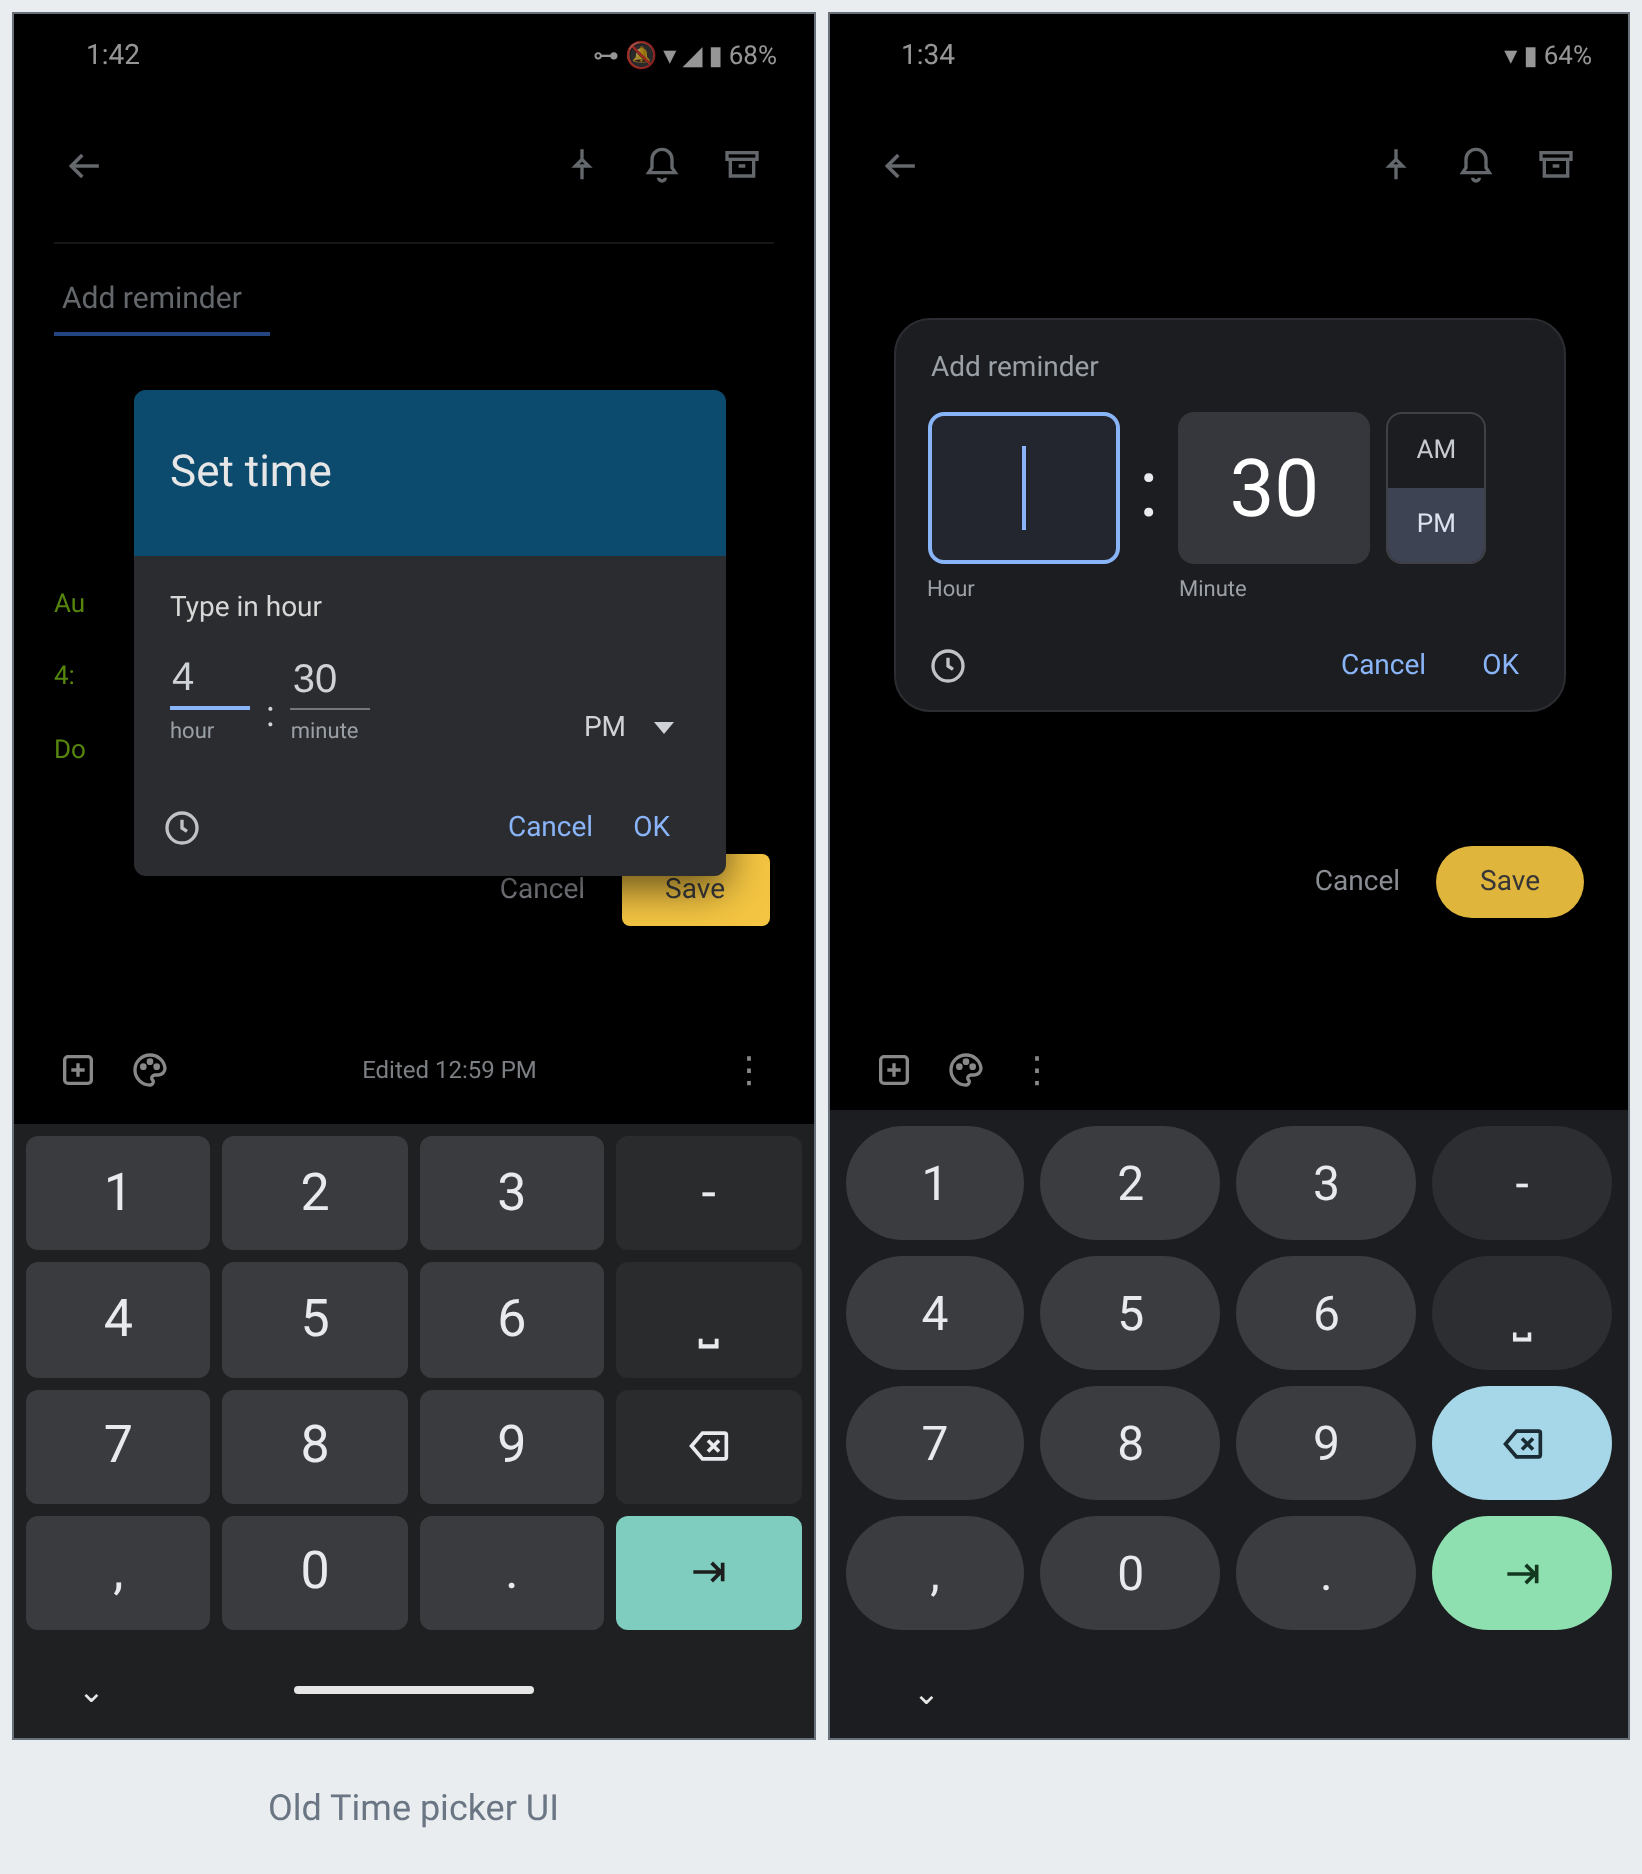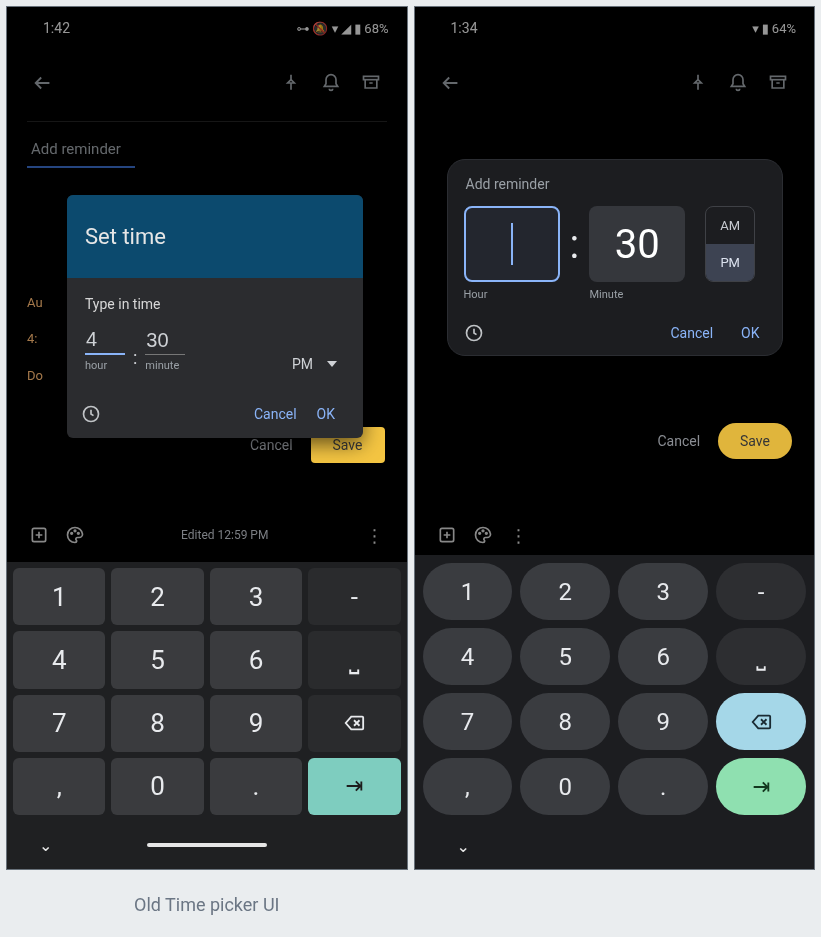--- a/index.html
+++ b/index.html
@@ -148,21 +148,20 @@
   .big-field.minute {
     background: #35373c;
     color: #fff;
   }
   .ampm-toggle {
     display: flex; flex-direction: column;
     border: 1px solid #3f4146;
     border-radius: 8px;
     overflow: hidden;
     width: 50px;
-    margin-left: 12px;
   }
   .ampm-toggle div {
     flex:1; display:flex; align-items:center; justify-content:center;
     font-size:13px; color:#c7cad0;
   }
   .ampm-toggle .sel { background: #3d4352; color: #dce2ee; }
   .field-labels { display:flex; gap: 8px; margin-top:6px; font-size:11px; color:#9aa0a6; }
   .field-labels span:first-child { width:96px; }
   .field-labels span:nth-child(2) { width:14px; }
   .field-labels span:nth-child(3) { width:96px; }
@@ -246,21 +245,21 @@
     border-radius:32px;
   }
   .kb-new .key.util { background:#2d2e31; }
   .kb-new .key.backspace { background:#a5d7e8; color:#1a2b33; }
   .kb-new .key.enter { background:#8fe0b0; color:#14381f; }
   .kb-new .navrow { height:46px; display:flex; align-items:center; justify-content:center; position:relative;}
   .kb-new .chev { position:absolute; left:42px; color:#e6e6e6; font-size:16px; }
   svg { display:block; }
   
   .dim-layer { position:absolute; inset:0; background:rgba(0,0,0,.35); }
-  .left-eidge { position:absolute; left:20px; top:278px; color:#fdba74; font-size:13px; line-height:2.8; }
+  .left-eidge { position:absolute; left:20px; top:278px; color:#84cc16; font-size:13px; line-height:2.8; }
 </style>
 </head>
 <body>
 
 <div class="panels">
 
 <div class="panel">
   <div class="phone">
 
     <div class="statusbar">
@@ -315,21 +314,21 @@
     <div class="dim-layer" style="top:0;bottom:auto;height:555px;"></div>
 
     <div class="page-btn-row">
       <span class="page-cancel">Cancel</span>
       <span class="page-save">Save</span>
     </div>
 
     <div class="dialog-old">
       <div class="titlebar">Set time</div>
       <div class="body">
-        <div class="sub">Type in time</div>
+        <div class="sub">Type in hour</div>
         <div class="inp-row">
           <div class="inp-col active">
             <input value="4" style="">
             <label>hour</label>
           </div>
           <div class="colon">:</div>
           <div class="inp-col">
             <input value="30" style="">
             <label>minute</label>
           </div>

